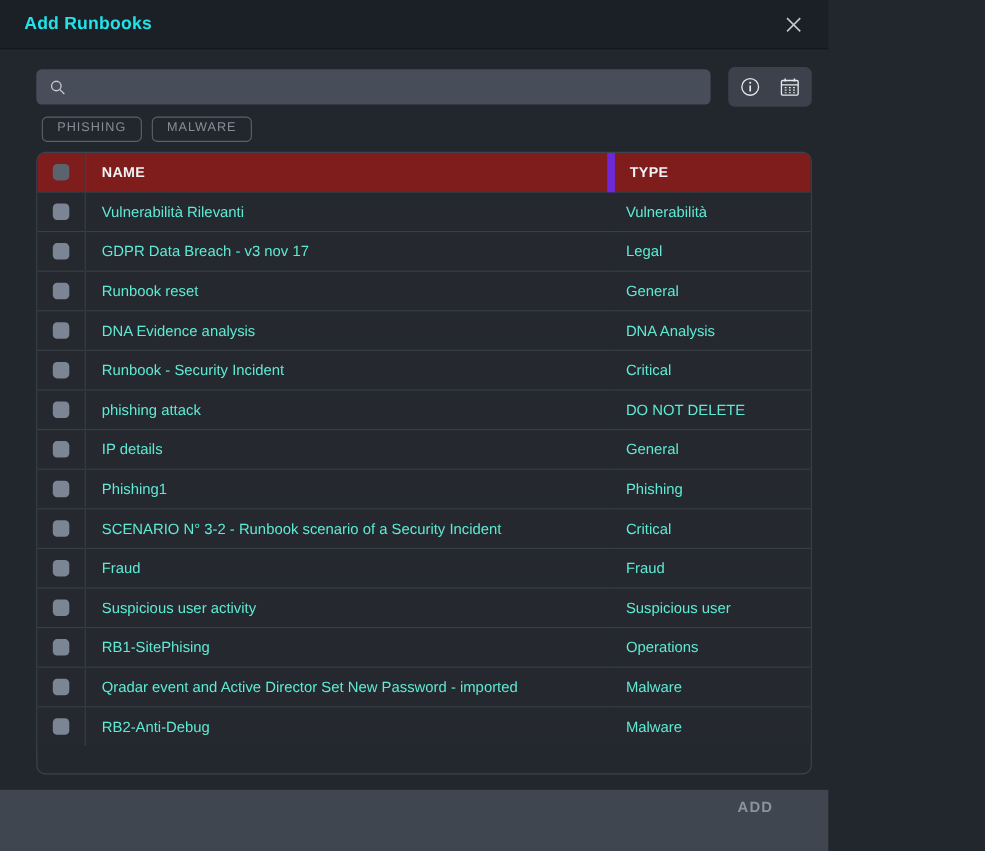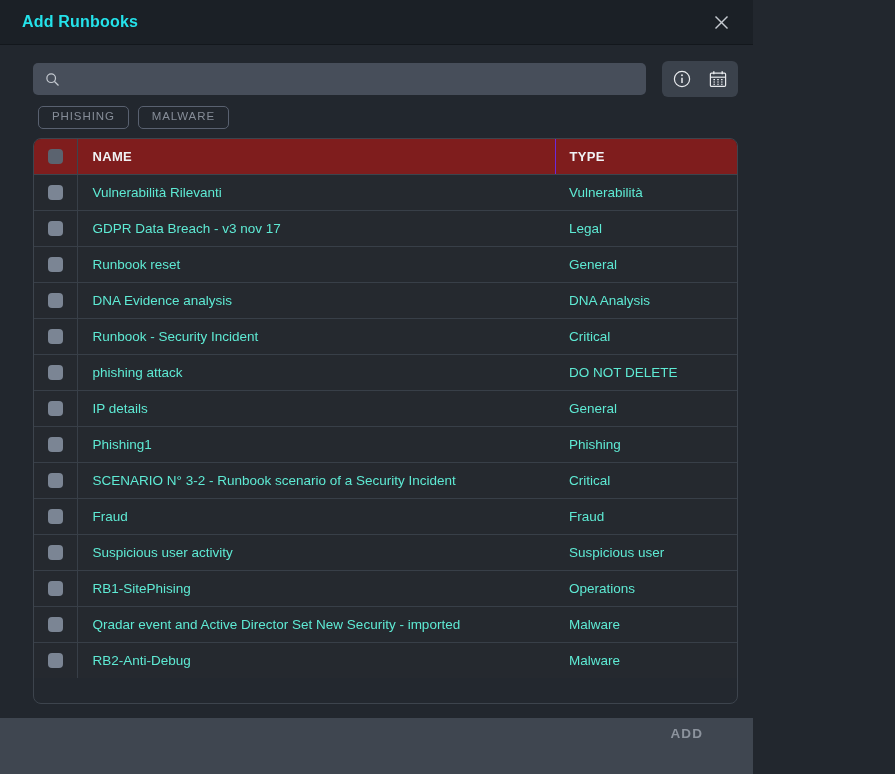--- a/index.html
+++ b/index.html
@@ -156,21 +156,21 @@
     height: 35px;
     font-size: 13px;
     font-weight: bold;
     color: #f0f2f4;
     text-align: left;
     padding: 0;
     border-bottom: 1px solid #3d444d;
     letter-spacing: .3px;
   }
   thead th.h-name { padding-left: 15px; border-left: 1px solid #3d444d; }
-  thead th.h-type { padding-left: 14px; border-left: 1px solid #6d28d9; }
+  thead th.h-type { padding-left: 14px; border-left: 7px solid #6d28d9; }
 
   tbody tr { background: #25292f; }
   tbody td {
     height: 35px;
     font-size: 13.5px;
     color: #5eead4;
     padding: 0;
     border-bottom: 1px solid #383f48;
     white-space: nowrap;
     overflow: hidden;
@@ -353,21 +353,21 @@
             <td class="t-name">Suspicious user activity</td>
             <td class="t-type">Suspicious user</td>
           </tr>
           <tr>
             <td class="cell-check"><span class="checkbox"></span></td>
             <td class="t-name">RB1-SitePhising</td>
             <td class="t-type">Operations</td>
           </tr>
           <tr>
             <td class="cell-check"><span class="checkbox"></span></td>
-            <td class="t-name">Qradar event and Active Director Set New Security - imported</td>
+            <td class="t-name">Qradar event and Active Director Set New Password - imported</td>
             <td class="t-type">Malware</td>
           </tr>
           <tr>
             <td class="cell-check"><span class="checkbox"></span></td>
             <td class="t-name">RB2-Anti-Debug</td>
             <td class="t-type">Malware</td>
           </tr>
         </tbody>
       </table>
     </div>

